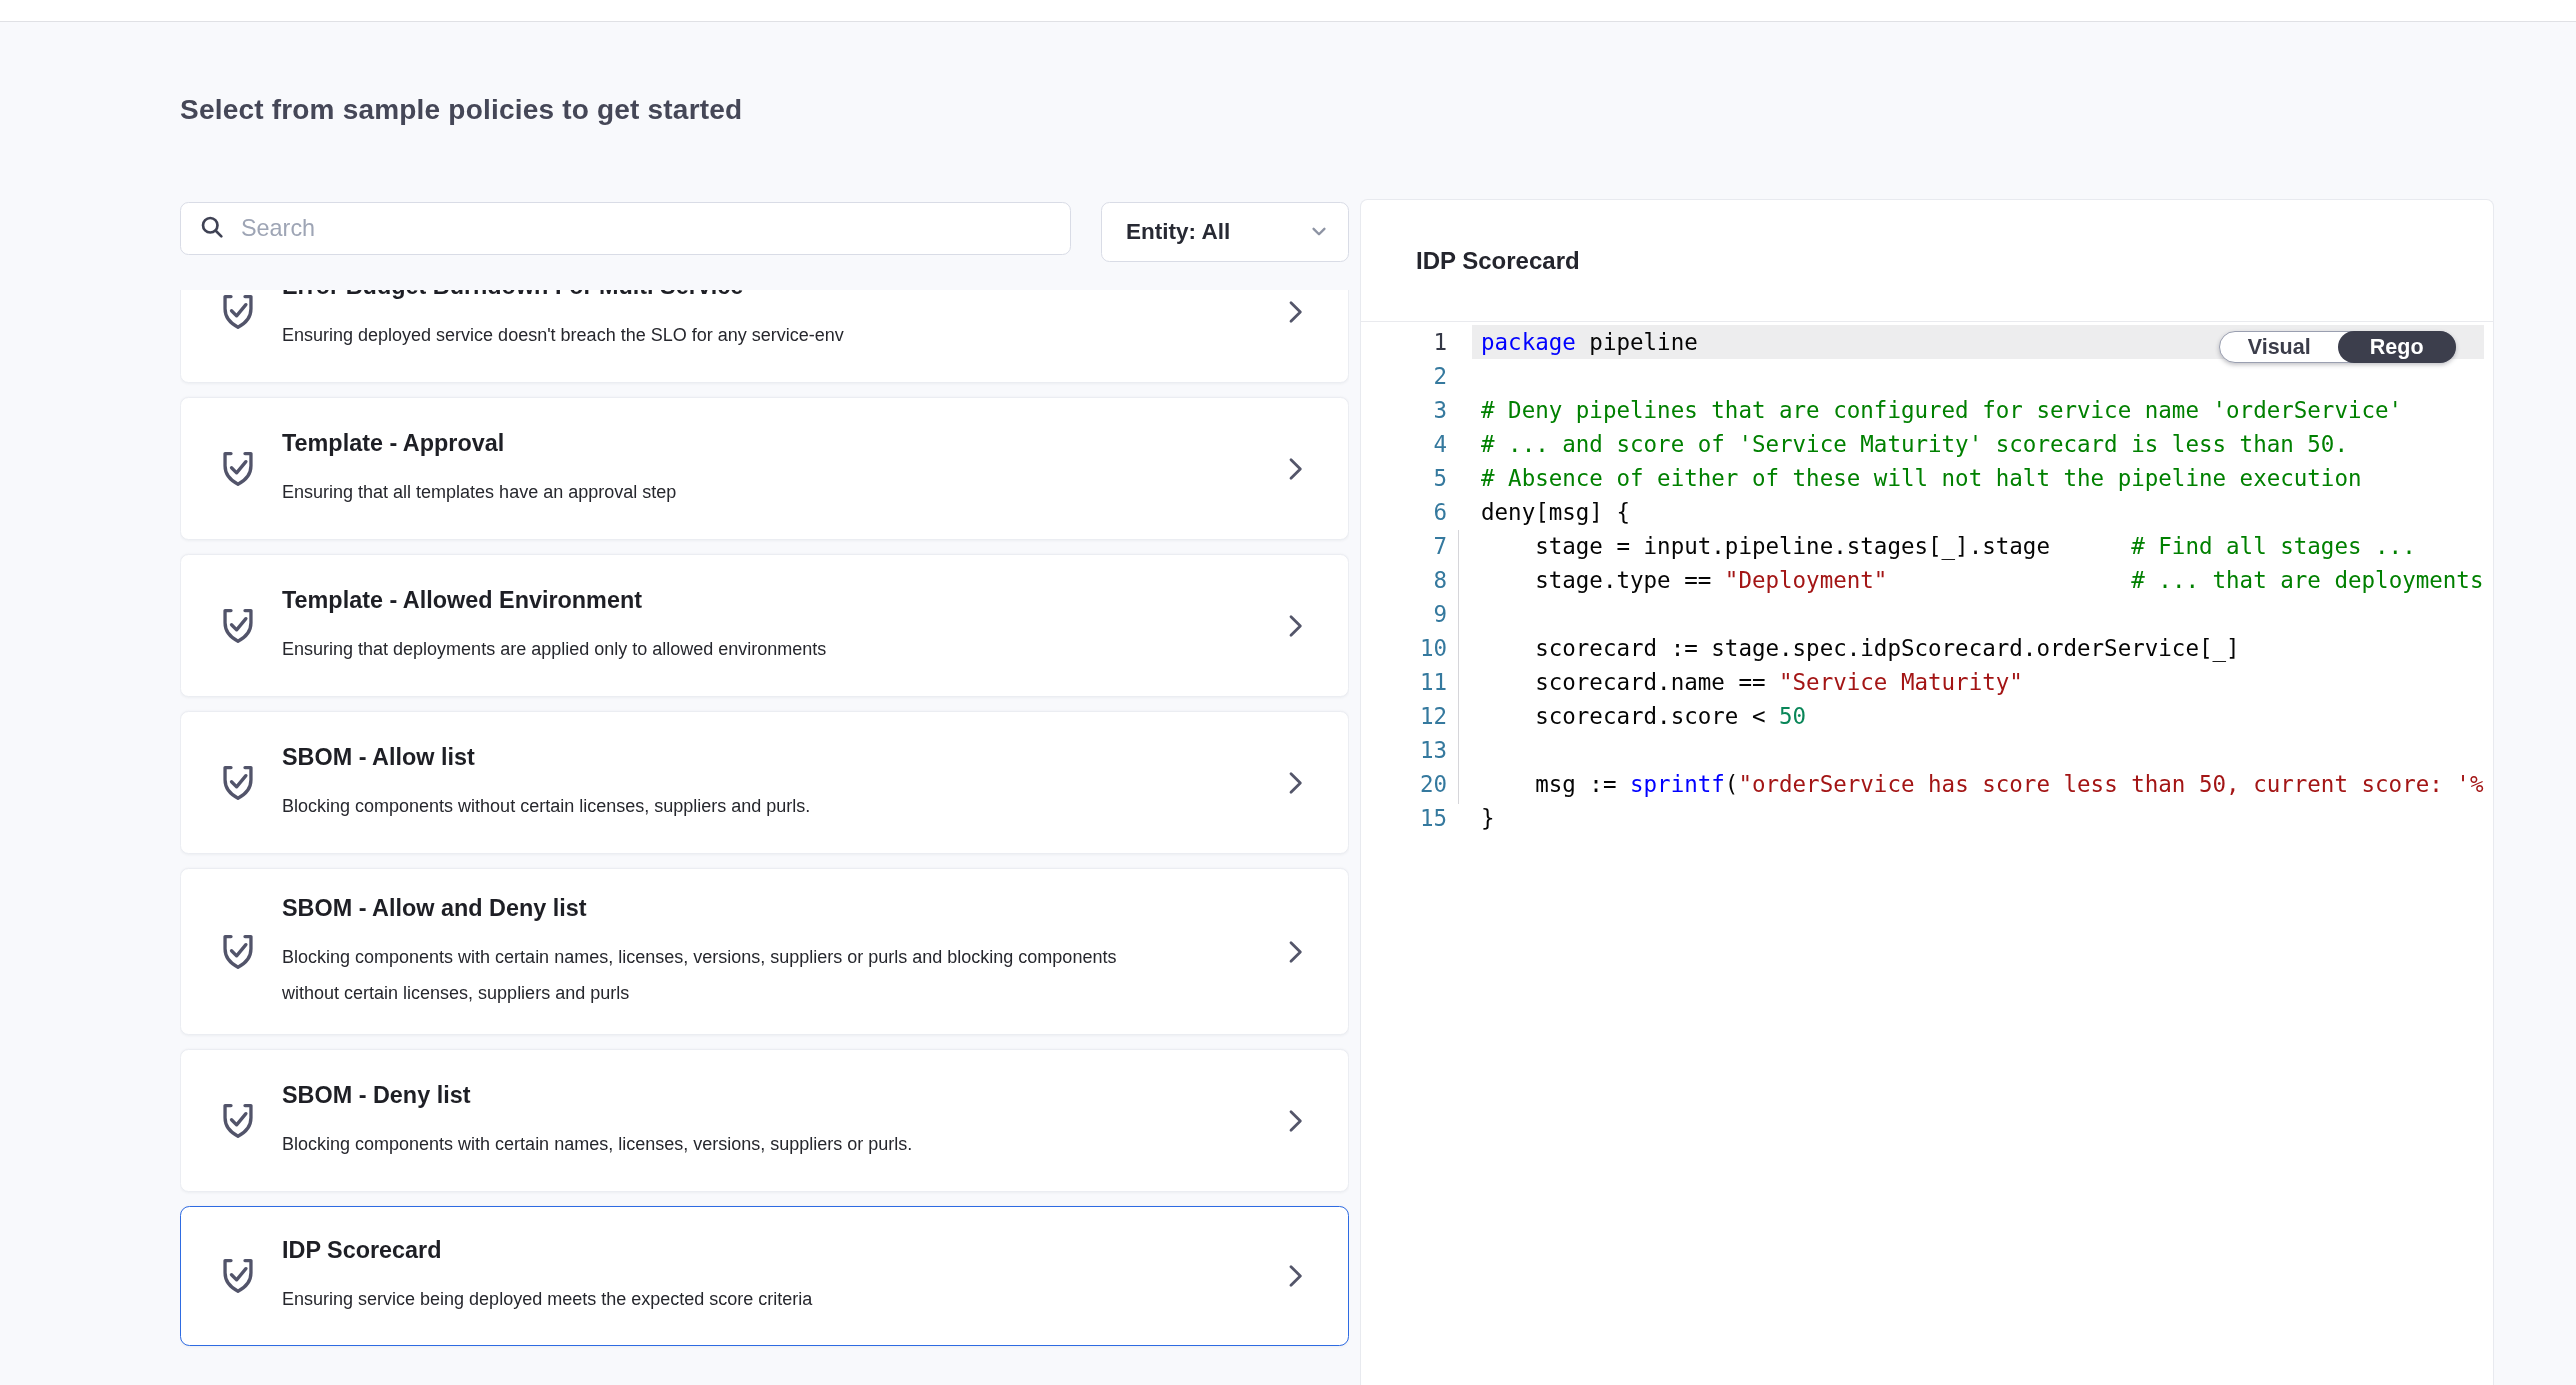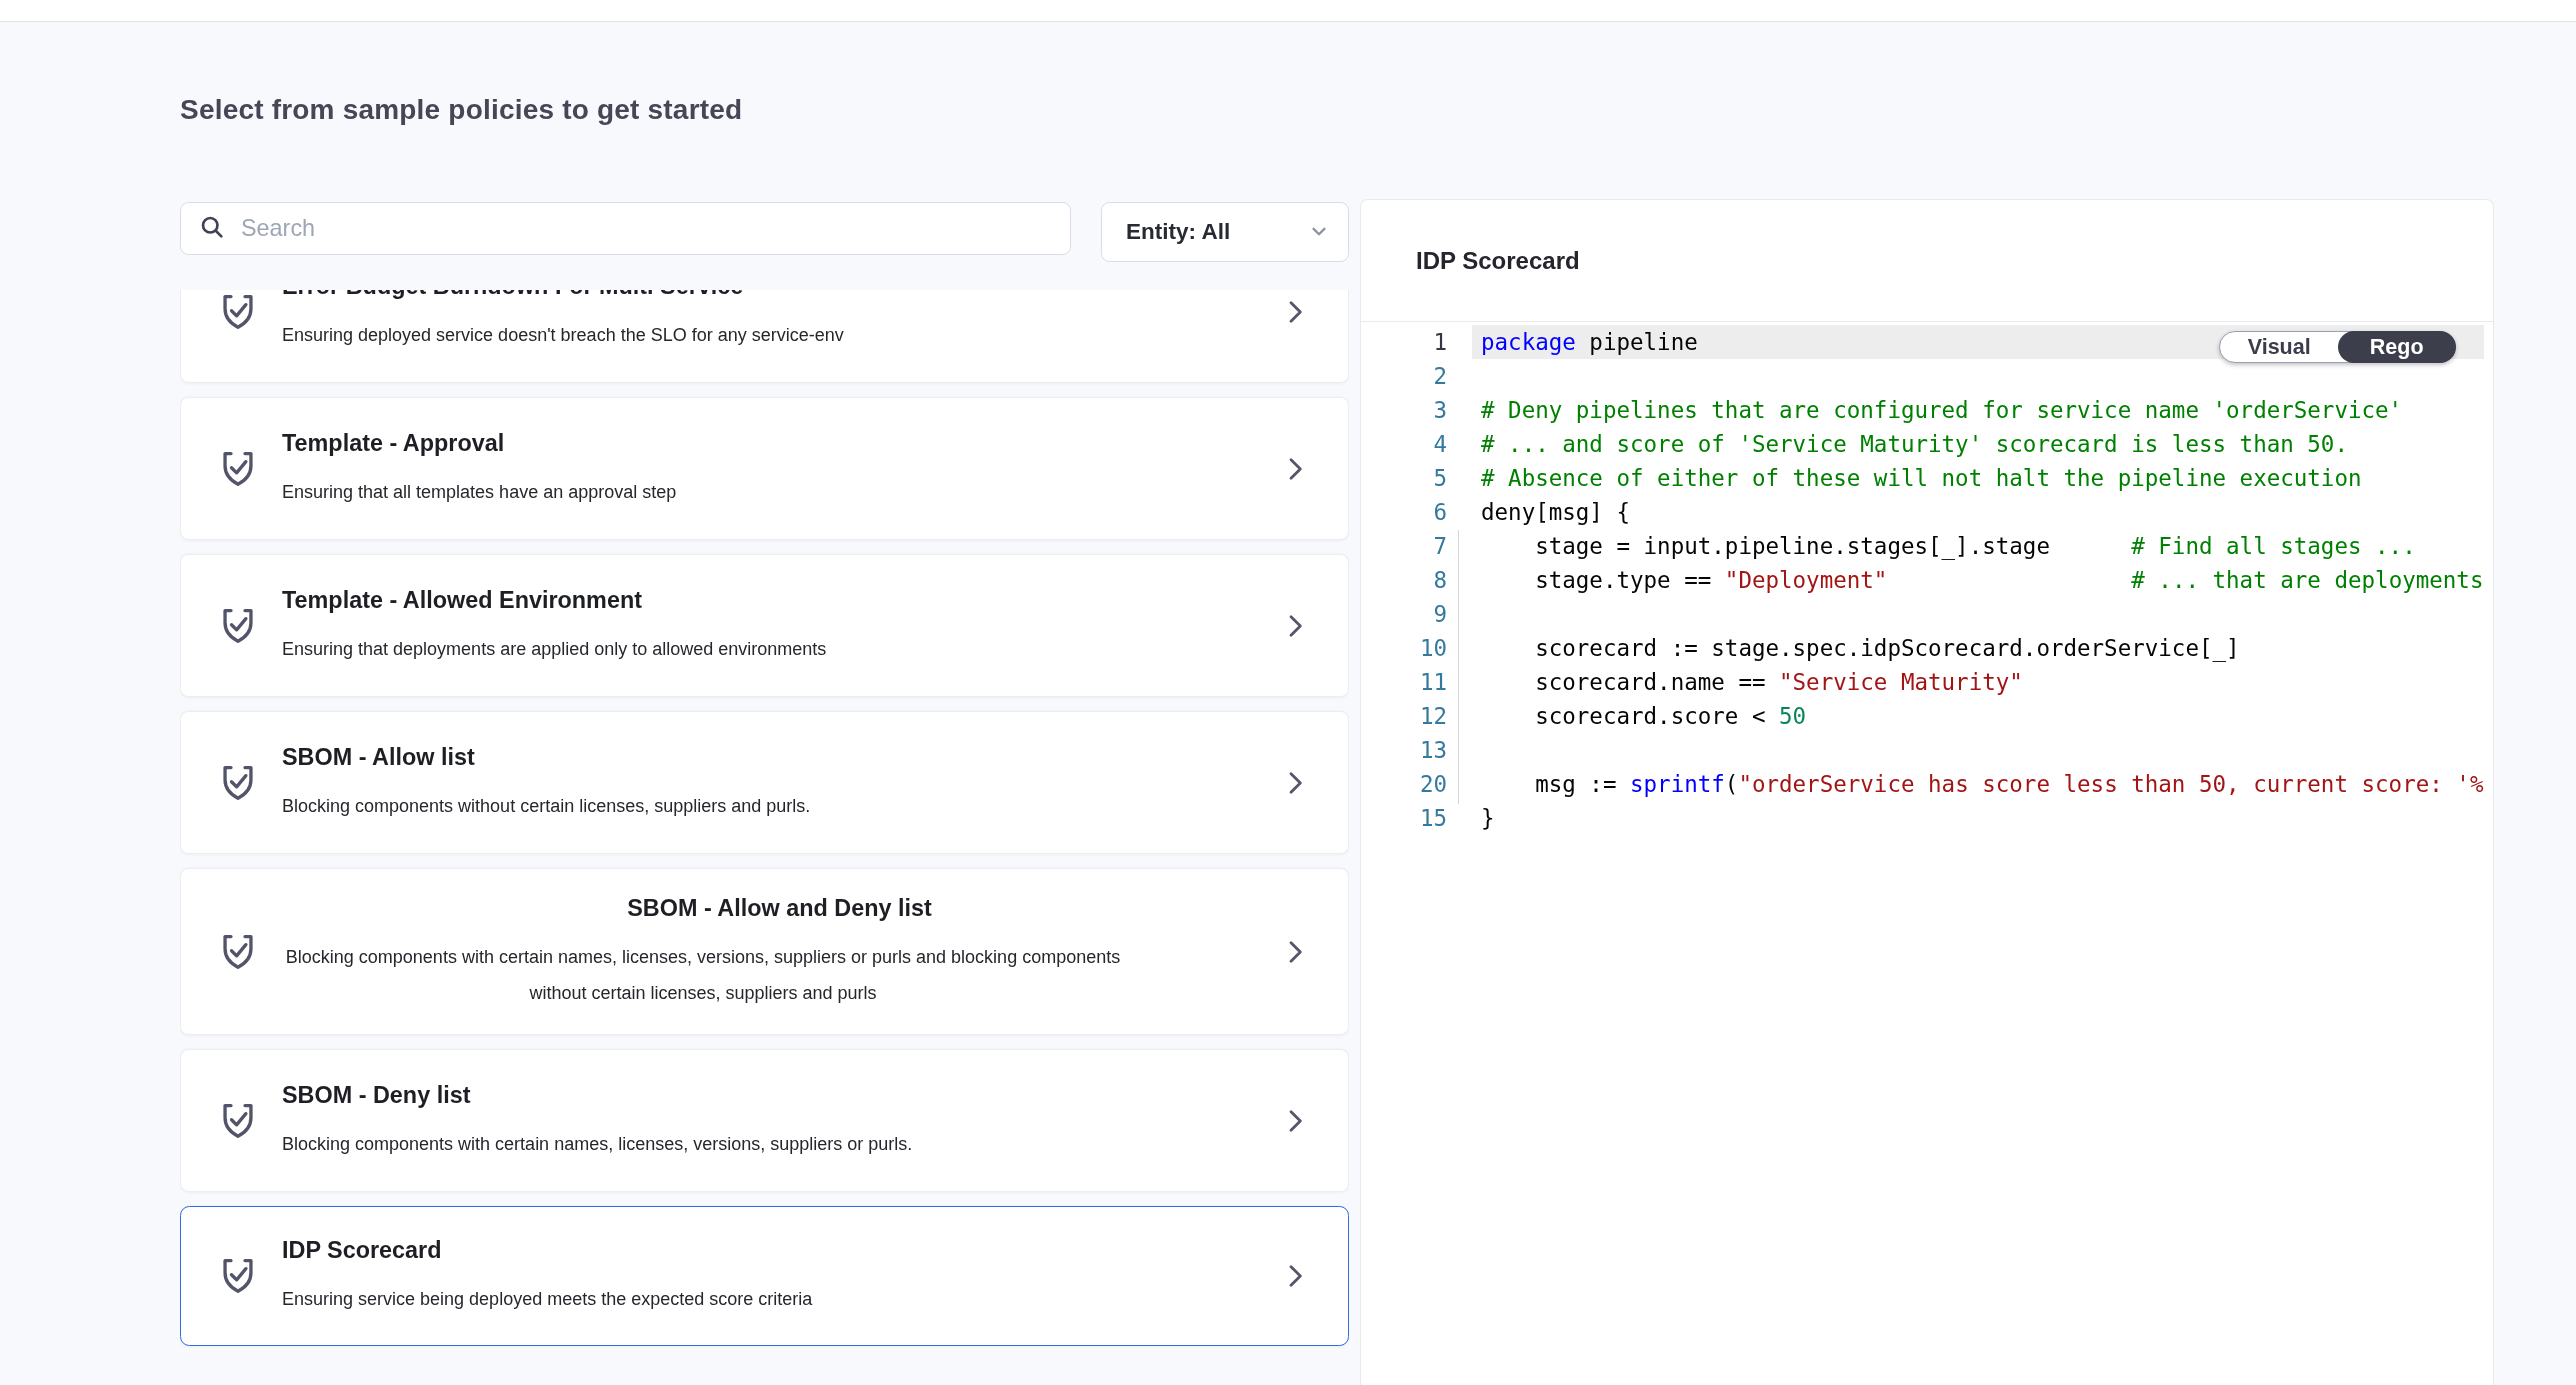--- a/index.html
+++ b/index.html
@@ -45,21 +45,21 @@
     overflow:hidden;
   }
   .card {
     background:#fff; border:0.9px solid #ebedf2; border-radius:8.4px;
     box-shadow:0 0.9px 2.8px rgba(25,30,60,.05);
     height:143px; margin-bottom:14px;
     display:flex; align-items:center; cursor:pointer;
     padding:0 37px 0 36px;
   }
   .cards .card:first-child { margin-top:-50px; border-top-left-radius:0; border-top-right-radius:0; }
-  .card.tall { height:167px;text-align:center; }
+  .card.tall { height:167px; }
   .card.selected { height:140px; border:1.9px solid var(--accent,#2e6be2); border-radius:9.4px; }
   .card .shield-wrap { flex:0 0 65px; display:flex; align-items:center; }
   .card-text { flex:1; display:flex; flex-direction:column; justify-content:center; gap:16px; }
   .card-title { font-size:23.4px; font-weight:700; color:#1e1f25; line-height:30px; }
   .card-desc  { font-size:18px; font-weight:400; color:#26272d; line-height:36px; max-width:842px; }
   .card .chev-wrap { flex:0 0 34px; display:flex; justify-content:flex-end; }
   
   .detail-panel {
     position:absolute; left:1360px; top:199px; width:1134px; height:1186px;
     background:#fff; border:0.9px solid #e8eaef; border-bottom:none;

